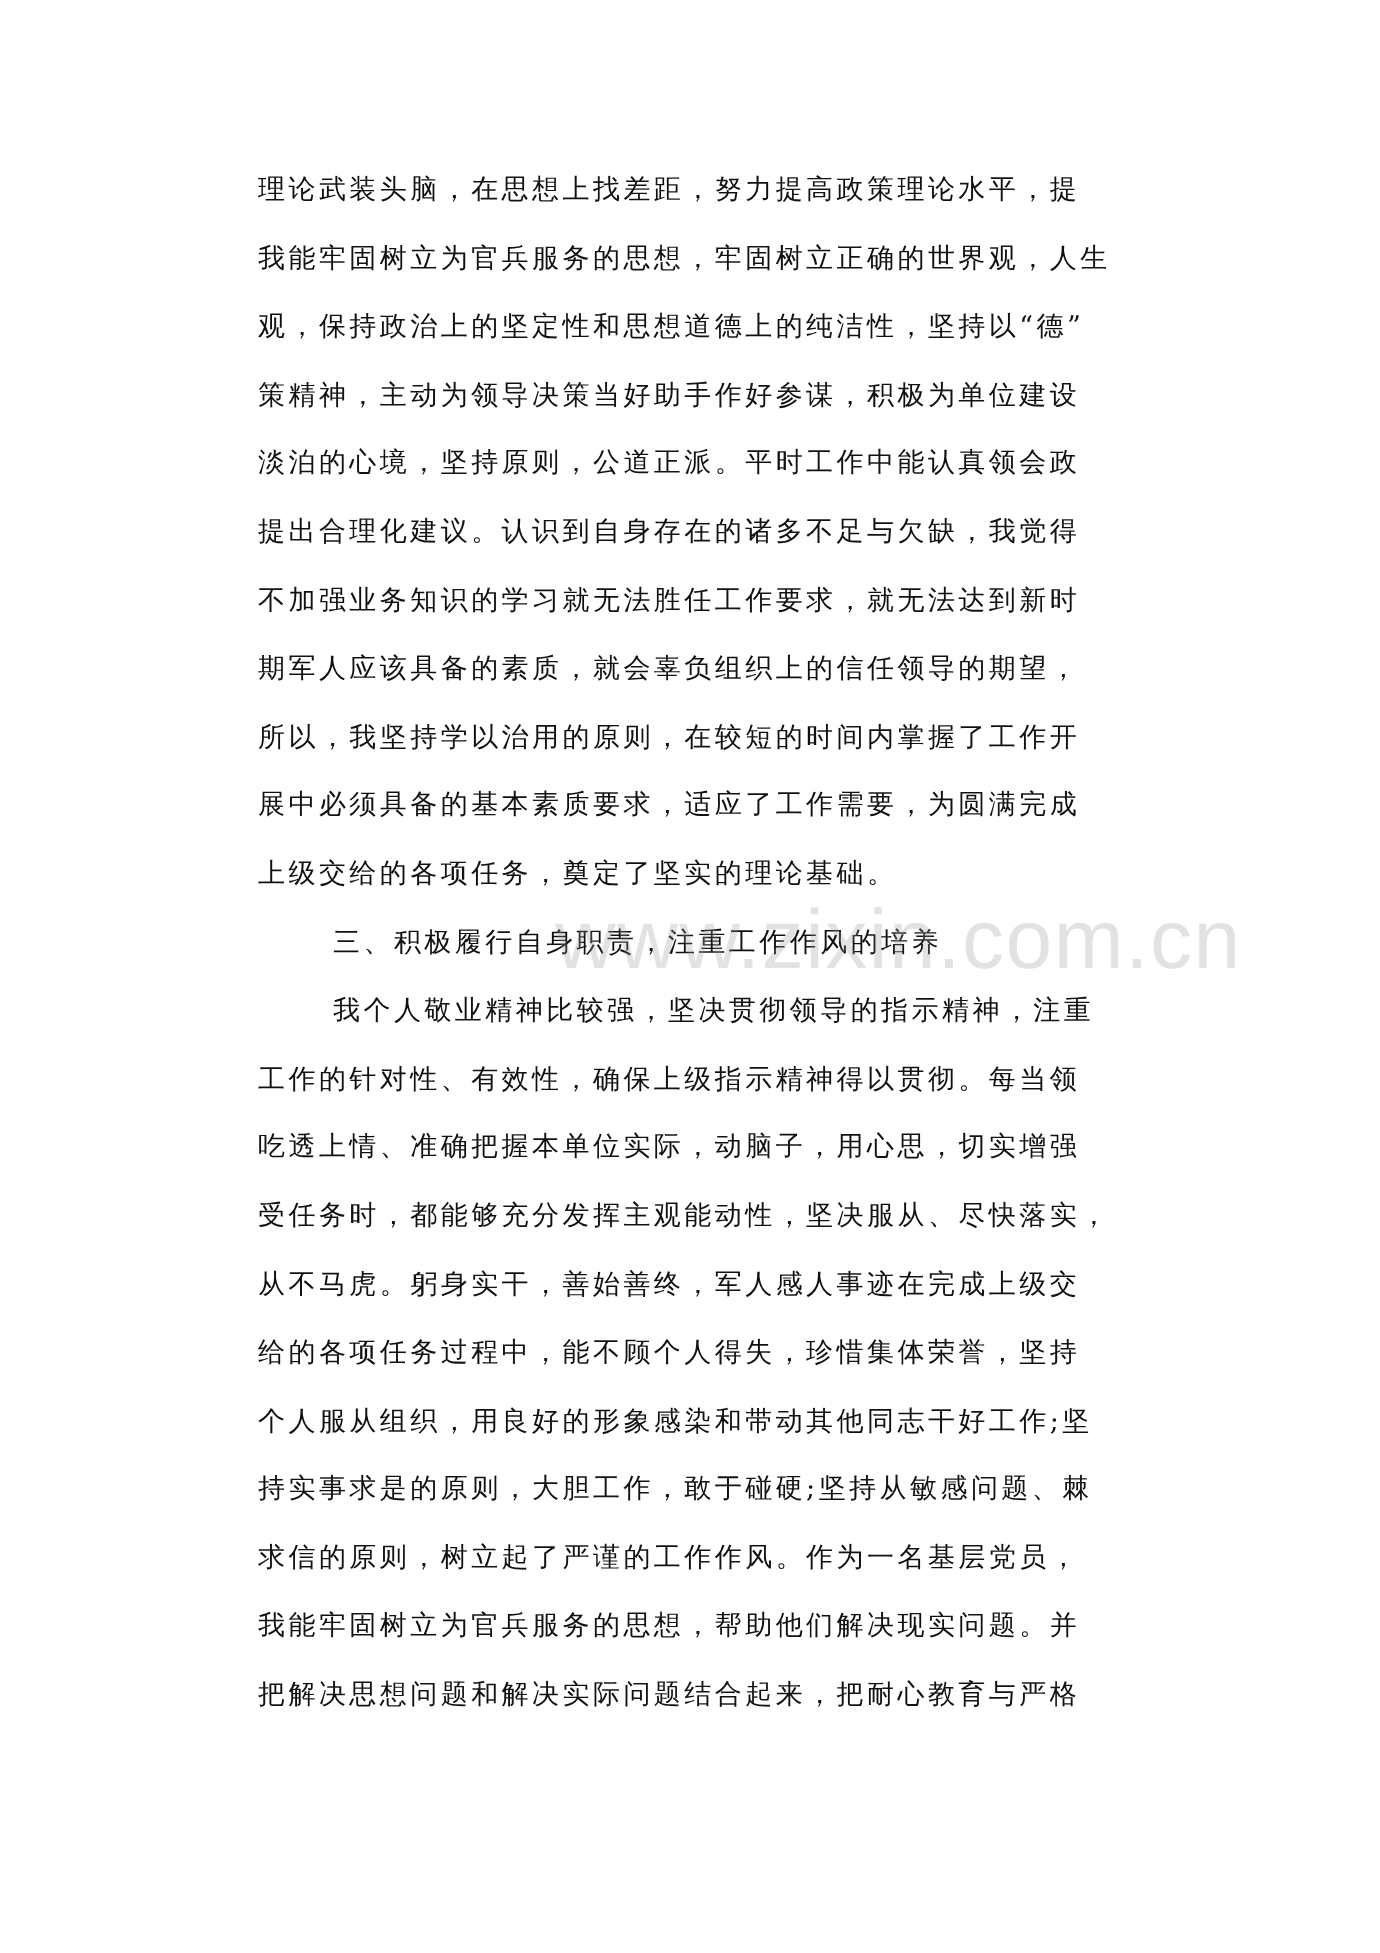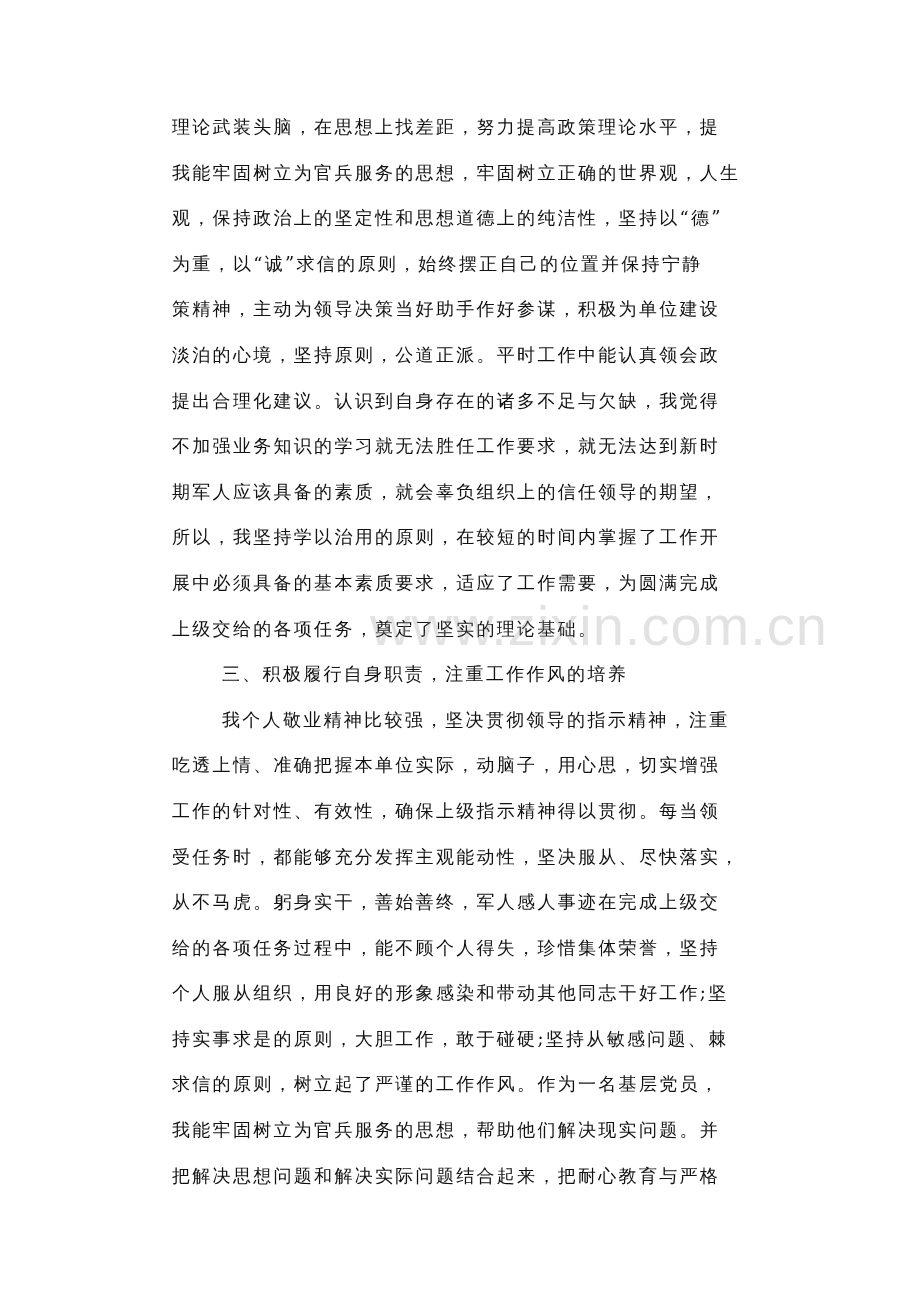--- a/index.html
+++ b/index.html
@@ -56,33 +56,32 @@
     }
   </style>
 </head>
 <body>
 
 <div class="page">
   <div class="text-block">
     <div class="line">理论武装头脑，在思想上找差距，努力提高政策理论水平，提</div>
     <div class="line">我能牢固树立为官兵服务的思想，牢固树立正确的世界观，人生</div>
     <div class="line">观，保持政治上的坚定性和思想道德上的纯洁性，坚持以“德”</div>
-    <div class="line">为重，以“诚”求信的原则，始终摆正自己的位置并保持宁静</div>
     <div class="line">策精神，主动为领导决策当好助手作好参谋，积极为单位建设</div>
     <div class="line">淡泊的心境，坚持原则，公道正派。平时工作中能认真领会政</div>
     <div class="line">提出合理化建议。认识到自身存在的诸多不足与欠缺，我觉得</div>
     <div class="line">不加强业务知识的学习就无法胜任工作要求，就无法达到新时</div>
     <div class="line">期军人应该具备的素质，就会辜负组织上的信任领导的期望，</div>
     <div class="line">所以，我坚持学以治用的原则，在较短的时间内掌握了工作开</div>
     <div class="line">展中必须具备的基本素质要求，适应了工作需要，为圆满完成</div>
     <div class="line">上级交给的各项任务，奠定了坚实的理论基础。</div>
     <div class="line heading">三、积极履行自身职责，注重工作作风的培养</div>
     <div class="line indent">我个人敬业精神比较强，坚决贯彻领导的指示精神，注重</div>
+    <div class="line">工作的针对性、有效性，确保上级指示精神得以贯彻。每当领</div>
     <div class="line">吃透上情、准确把握本单位实际，动脑子，用心思，切实增强</div>
-    <div class="line">工作的针对性、有效性，确保上级指示精神得以贯彻。每当领</div>
     <div class="line">受任务时，都能够充分发挥主观能动性，坚决服从、尽快落实，</div>
     <div class="line">从不马虎。躬身实干，善始善终，军人感人事迹在完成上级交</div>
     <div class="line">给的各项任务过程中，能不顾个人得失，珍惜集体荣誉，坚持</div>
     <div class="line">个人服从组织，用良好的形象感染和带动其他同志干好工作;坚</div>
     <div class="line">持实事求是的原则，大胆工作，敢于碰硬;坚持从敏感问题、棘</div>
     <div class="line">求信的原则，树立起了严谨的工作作风。作为一名基层党员，</div>
     <div class="line">我能牢固树立为官兵服务的思想，帮助他们解决现实问题。并</div>
     <div class="line">把解决思想问题和解决实际问题结合起来，把耐心教育与严格</div>
   </div>
 

